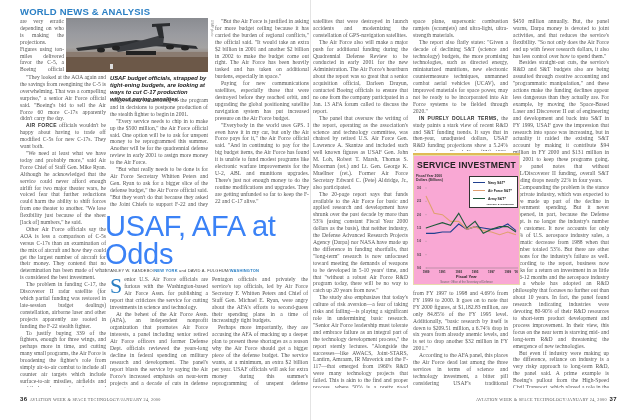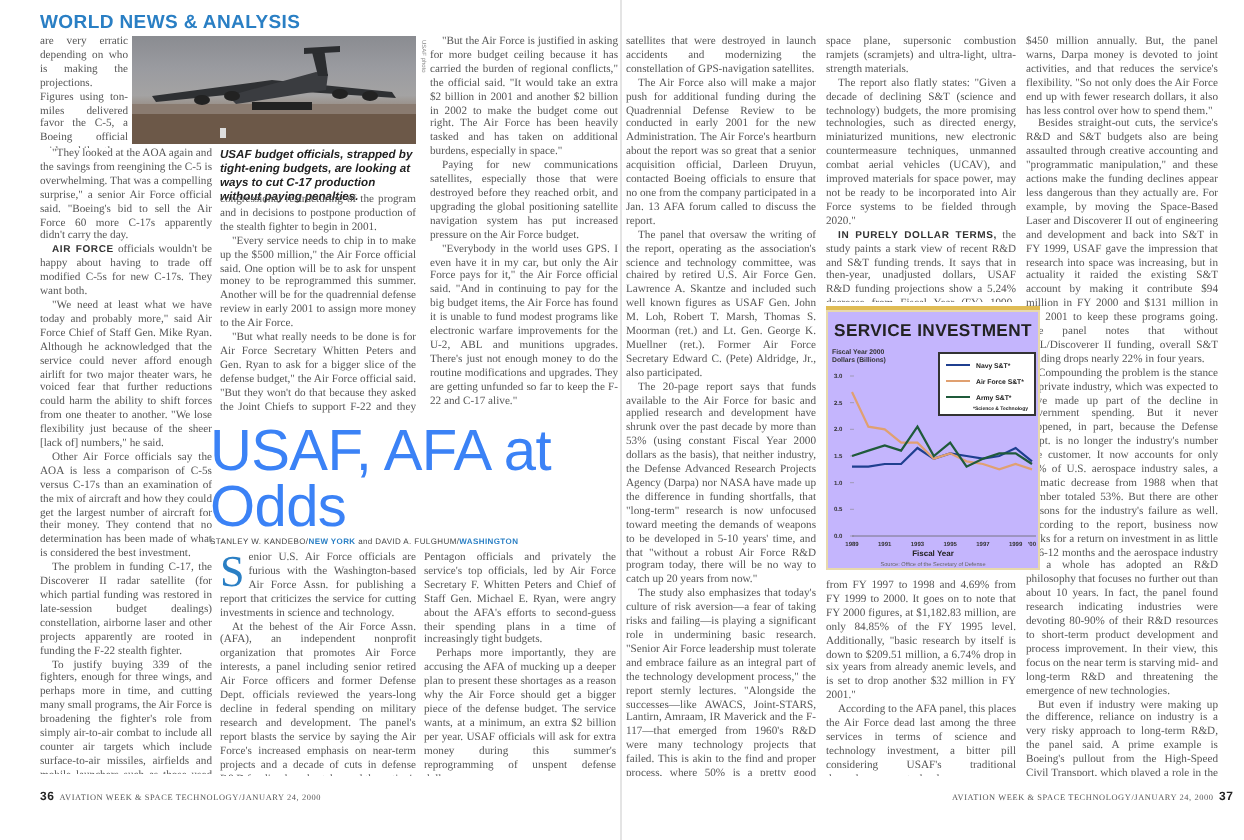--- a/index.html
+++ b/index.html
@@ -19,21 +19,21 @@
     background:linear-gradient(180deg,#8a8c91 0%,#9a9ba0 30%,#a4a3a3 55%,#8c7a6a 75%,#7a6656 100%); }
   .photo-credit { position:absolute; left:209px; top:20px; width:5px; height:22px; font-size:3px; color:#888; writing-mode:vertical-rl; font-family:"Liberation Sans", sans-serif; }
   .caption { position:absolute; left:110px; top:75px; width:98px; font-family:"Liberation Sans", sans-serif; font-weight:bold; font-style:italic; font-size:5.8px; line-height:7px; color:#222; }
   .headline { position:absolute; left:105px; top:212px; width:210px; font-family:Liberation Sans, sans-serif; font-size:29px; line-height:28px; color:#3b82f6; letter-spacing:-0.3px; }
   .byline { position:absolute; left:105px; top:268px; font-family:"Liberation Sans", sans-serif; font-size:4px; color:#444; letter-spacing:0.2px; }
   .byline .loc { color:#2a7fc4; font-weight:bold; }
   .dropcap { float:left; font-size:22px; line-height:18px; color:#2a7fc4; margin-right:2px; margin-top:1px; font-family:"Liberation Serif", serif; }
   .folio { position:absolute; top:396px; font-family:"Liberation Serif", serif; font-size:4.2px; color:#555; letter-spacing:0.3px; }
   .folio .pn { font-family:"Liberation Sans", sans-serif; font-weight:bold; font-size:6px; color:#222; }
   
-  .chart { position:absolute; left:413px; top:155px; width:107px; height:130px; background:#c4b5fd; border:0.5px solid #e8d9ac; }
+  .chart { position:absolute; left:413px; top:155px; width:107px; height:130px; background:#f9a8d4; border:0.5px solid #e8d9ac; }
   .chart-title { position:absolute; left:0; top:4px; width:100%; text-align:center; font-family:"Liberation Sans", sans-serif; font-weight:bold; font-size:8.6px; color:#222; letter-spacing:0.2px; }
   .chart-ylab { position:absolute; left:2px; top:18px; font-family:"Liberation Sans", sans-serif; font-weight:bold; font-size:3.4px; line-height:4px; color:#333; }
   .chart svg { position:absolute; left:0; top:0; }
   .chart-xlab { position:absolute; left:0; top:118px; width:100%; text-align:center; font-family:"Liberation Sans", sans-serif; font-weight:bold; font-size:4px; color:#222; }
   .chart-src { position:absolute; left:0; top:124px; width:100%; text-align:center; font-family:"Liberation Sans", sans-serif; font-size:2.8px; color:#666; }
   .legend { position:absolute; left:55px; top:20px; width:49px; height:32px; background:#fff; border:0.6px solid #333; font-family:"Liberation Sans", sans-serif; font-size:3.4px; font-weight:bold; color:#222; }
   .legend .item { position:absolute; left:3px; height:5px; display:flex; align-items:center; }
   .legend .swatch { width:12px; height:1.2px; margin-right:3px; }
   .legend .note { position:absolute; right:3px; top:26px; font-size:2.5px; font-weight:bold; }
   .chart-rule { position:absolute; left:413px; top:153px; width:107px; height:2px; background:#e0bc55; }

